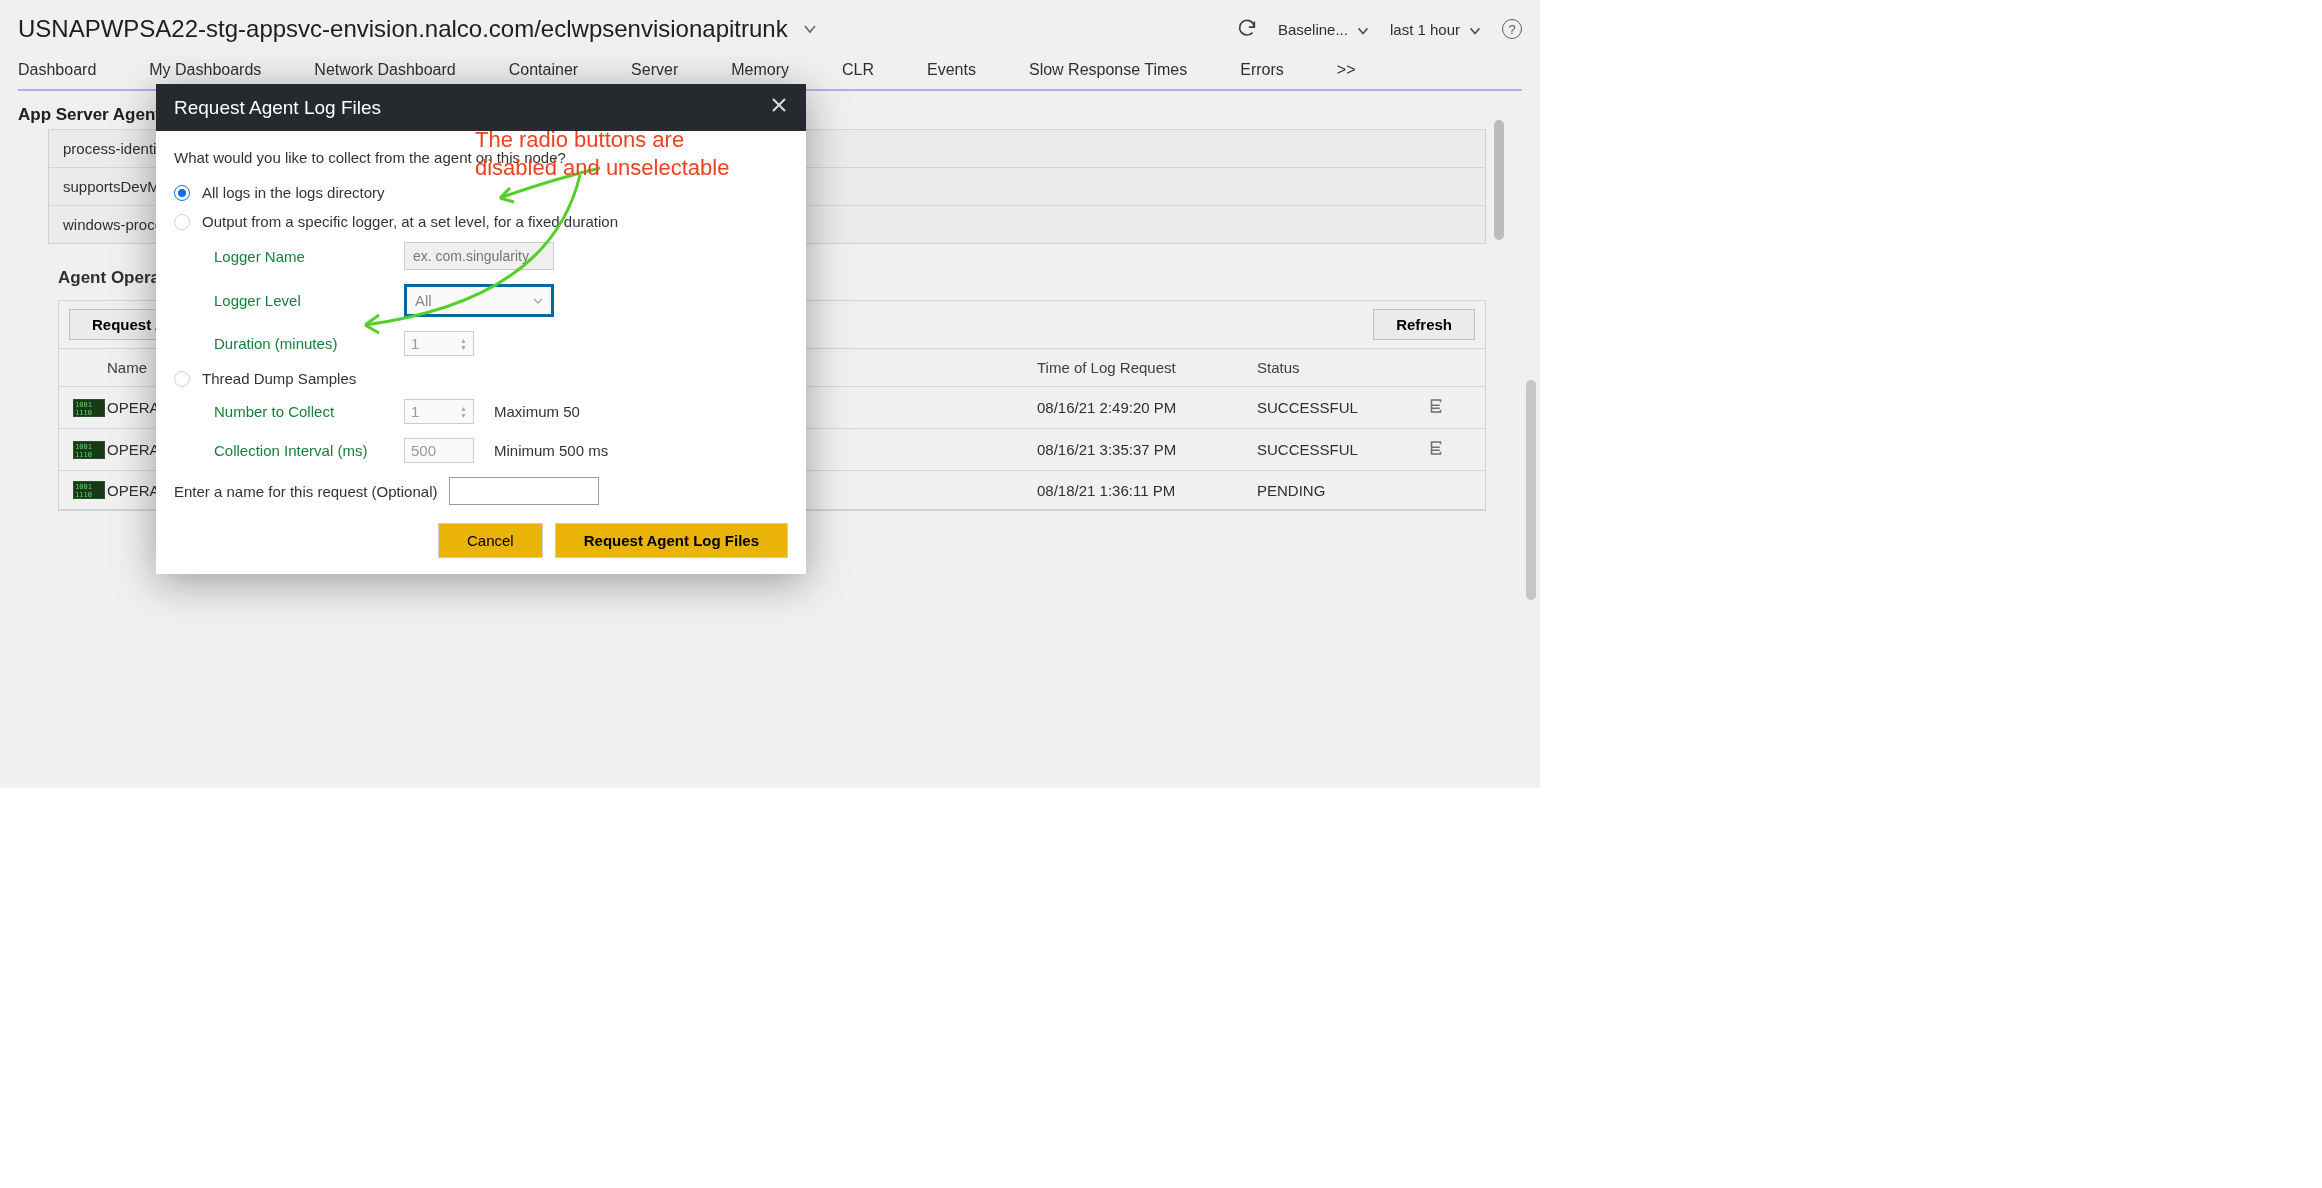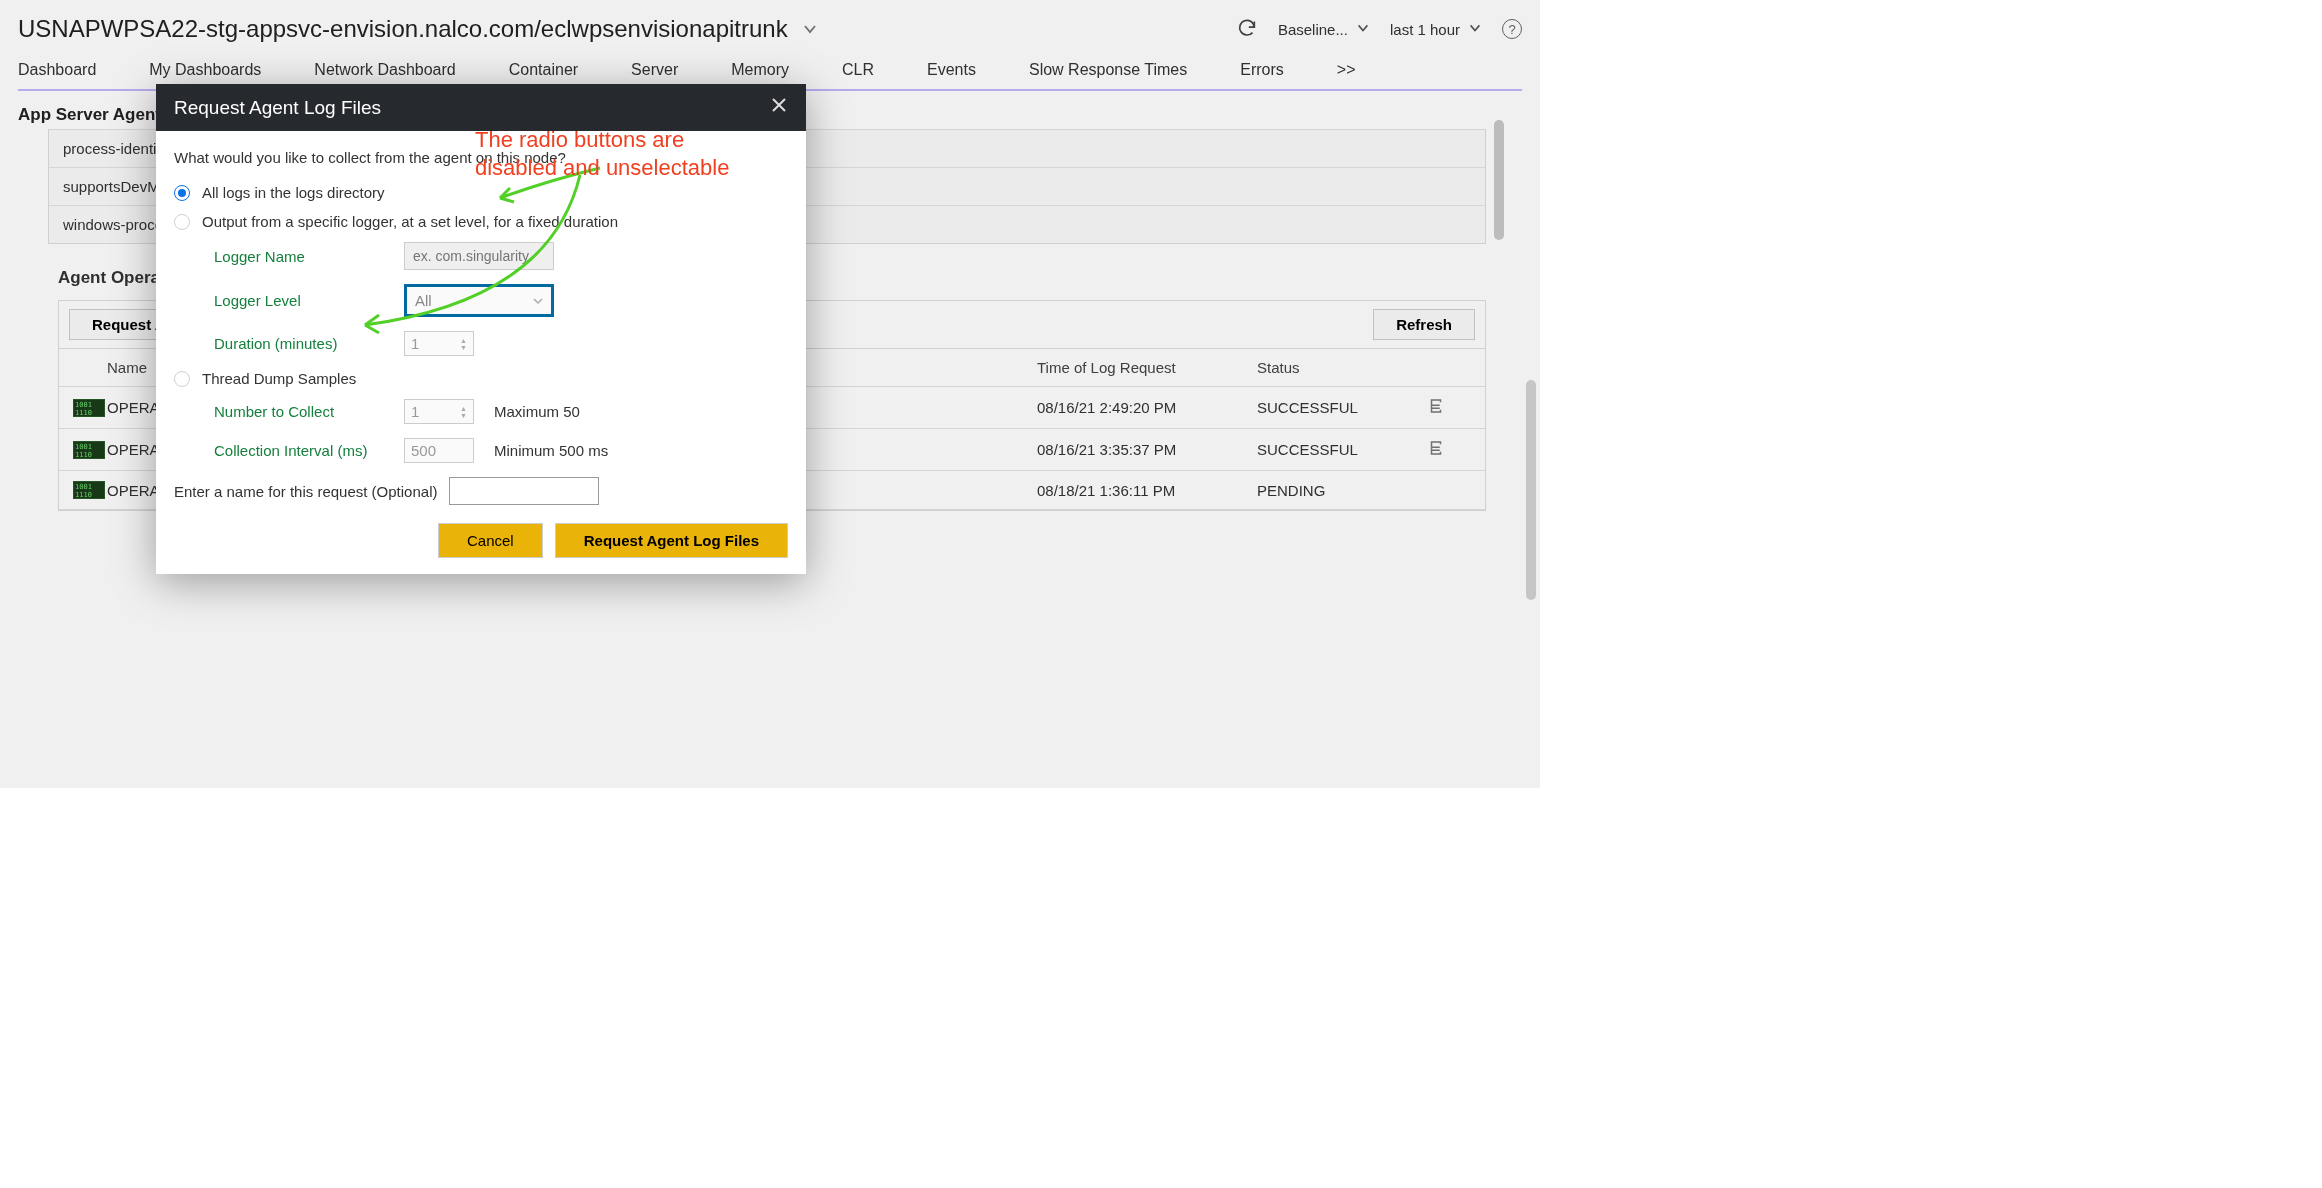--- a/index.html
+++ b/index.html
@@ -44,21 +44,21 @@
     }
     .top-right {
       margin-left: auto;
       display: flex;
       align-items: center;
       gap: 20px;
       font-size: 15px;
       color: #333;
       font-weight: 500;
     }
-    .top-right .grp { display: flex; align-items: flex-start; gap: 8px; }
+    .top-right .grp { display: flex; align-items: flex-end; gap: 8px; }
     .refresh-ico { color: #555; }
     .help-circle {
       width: 20px; height: 20px;
       border: 1.5px solid #666;
       border-radius: 50%;
       display: flex; align-items: center; justify-content: center;
       font-size: 13px; color: #666;
     }
 
     .tabs-row {

